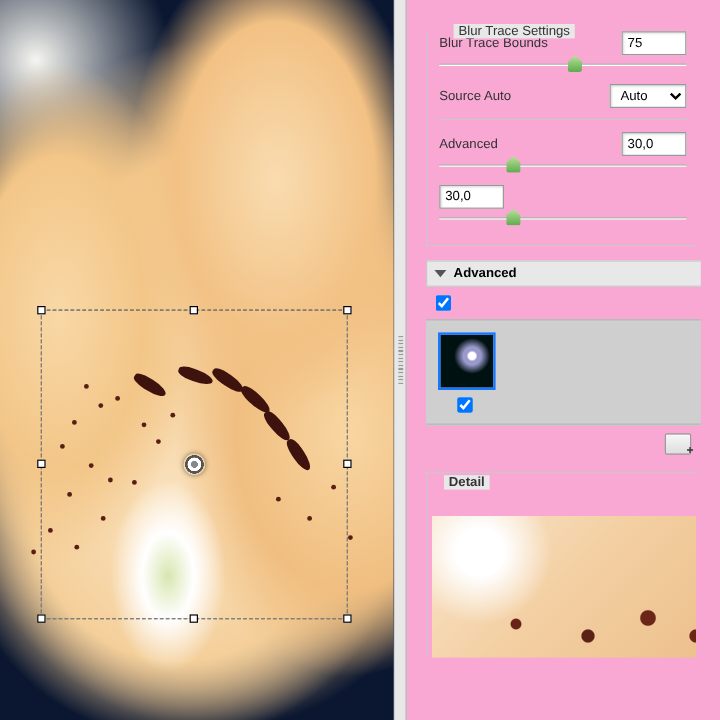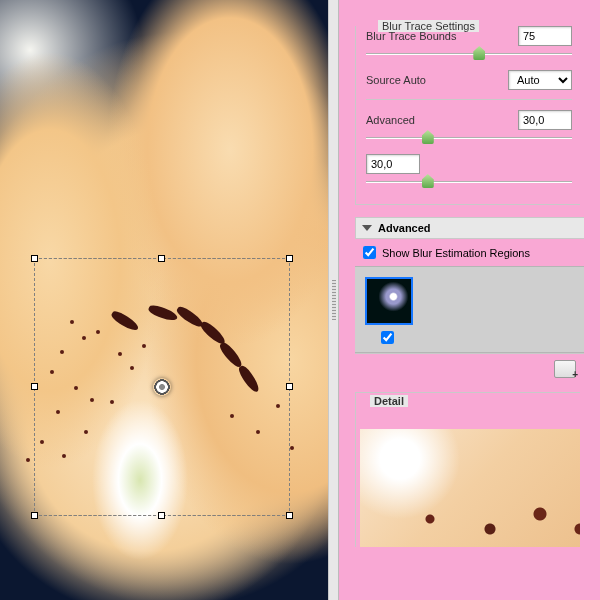--- a/index.html
+++ b/index.html
@@ -169,21 +169,20 @@
         <div class="slider-thumb" style=";left:30%"></div>
     </div>
   </div>
 
   <div class="section-bar">
     <span class="disclosure"></span>
     <span style="font-weight:bold">Advanced</span>
   </div>
   <div class="checkbox-row">
     <input type="checkbox" checked="" style="">
-    <span>Show Blur Estimation Regions</span>
   </div>
 
   <div class="thumb-strip">
     <div class="thumb"></div>
     <input type="checkbox" checked="" class="thumb-cb" style="">
   </div>
 
   <div class="tool-row">
     <div class="add-icon"></div>
   </div>

